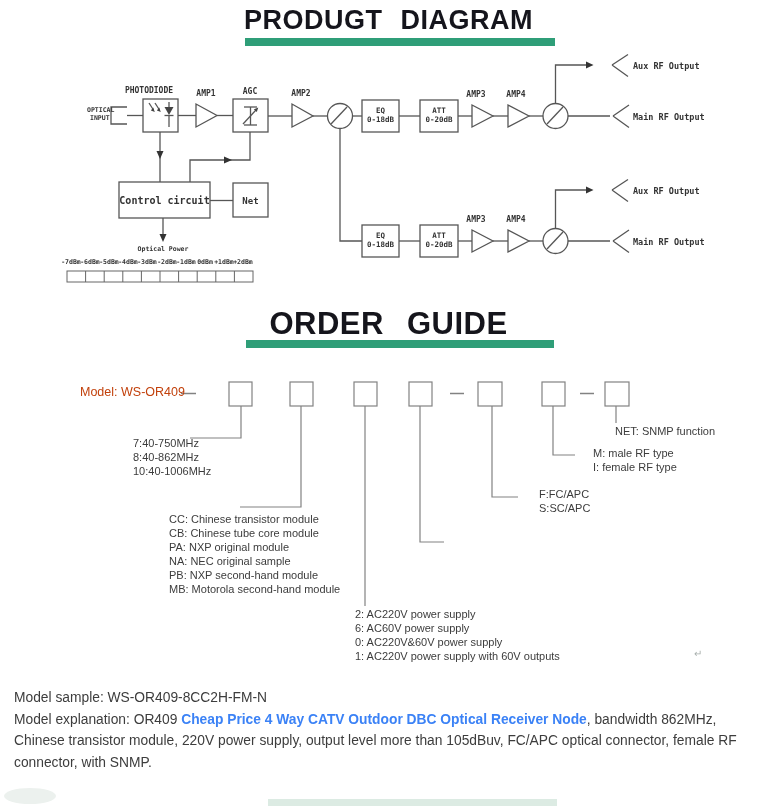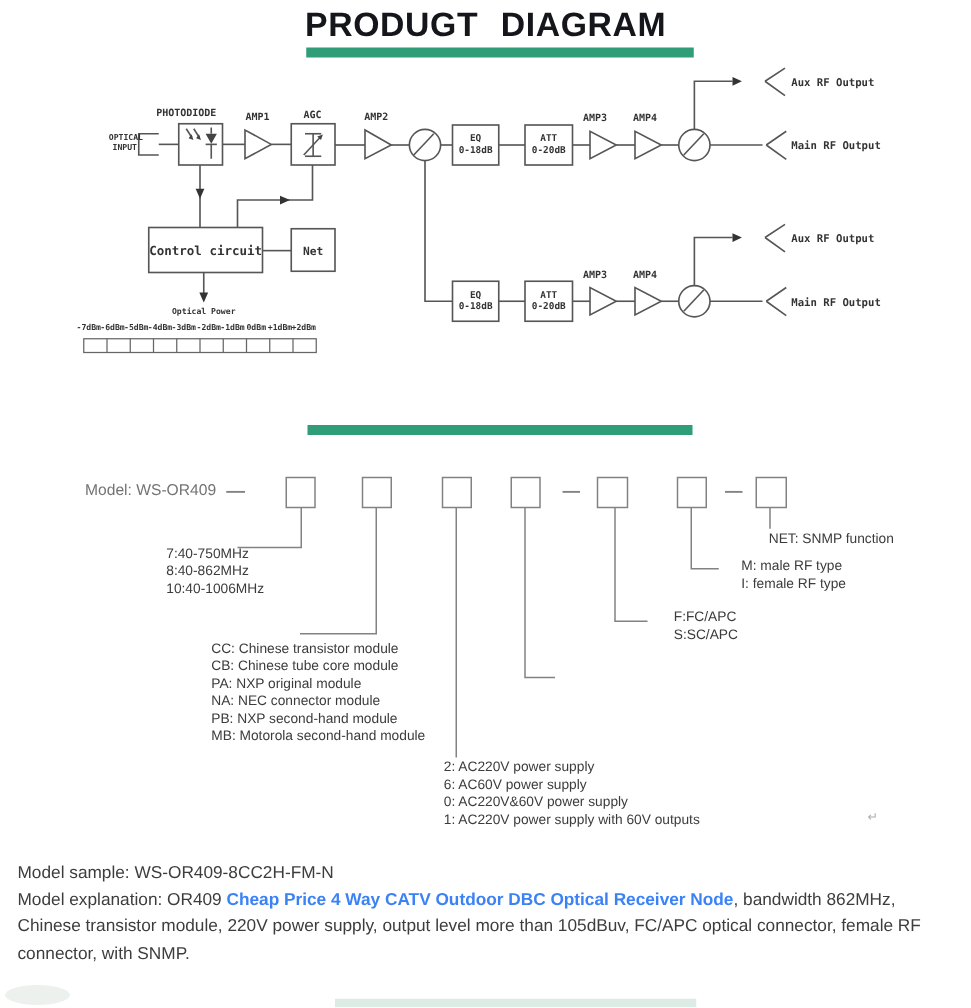--- a/index.html
+++ b/index.html
@@ -9,35 +9,36 @@
   .title{position:absolute;left:0;width:777px;text-align:center;font-weight:bold;
          color:#15151c;white-space:nowrap;}
   #title-product{top:5px;font-size:27px;word-spacing:10px;letter-spacing:.5px;}
   #title-order{top:306px;font-size:31px;word-spacing:14px;letter-spacing:.5px;}
   .bar{position:absolute;height:8px;background:#2f9e78;}
   #bar1{left:245px;top:38px;width:310px;}
   #bar2{left:246px;top:340px;width:308px;}
   #bar3{left:268px;top:799px;width:289px;height:7px;background:#dcebe3;}
   .og-text{position:absolute;font-size:11px;color:#3c3c3c;line-height:14px;white-space:nowrap;}
   .og-text div{height:14px;margin-left:16px;}
-  #model-label{position:absolute;left:68px;top:385px;font-size:12.5px;color:#737373;white-space:nowrap;}
+  #model-label{position:absolute;left:80px;top:385px;font-size:12.5px;color:#c2410c;white-space:nowrap;}
   .ftr{position:absolute;left:14px;font-size:13.8px;color:#3d3d3d;white-space:nowrap;}
   #footer-explanation{top:709px;width:752px;line-height:21.4px;white-space:normal;}
   #footer-explanation b{color:#3b82f6;}
   #corner-mark{position:absolute;left:694px;top:648px;font-size:10px;color:#a9b0ae;}
   .dg-text{font-family:"DejaVu Sans Mono",monospace;font-weight:bold;fill:#333;}
 </style>
 </head>
 <body>
 
 <div class="page">
 
   <div class="title" id="title-product">PRODUGT DIAGRAM</div>
   <div class="bar" id="bar1"></div>
 
+  <div class="title" id="title-order">ORDER GUIDE</div>
   <div class="bar" id="bar2"></div>
 
   <svg width="777" height="806" viewBox="0 0 777 806">
     <g stroke="#565656" stroke-width="1.3" fill="none">
 
       <path d="M127,107 H111 V124 H127"></path>
       <path d="M127,115.5 H143"></path>
 
       <rect x="143" y="99" width="35" height="33"></rect>
       <g>
@@ -197,21 +198,21 @@
   <div class="og-text" style="left:117px;top:436px">
     <div>7:40-750MHz</div>
     <div>8:40-862MHz</div>
     <div>10:40-1006MHz</div>
   </div>
 
   <div class="og-text" style="left:153px;top:512px">
     <div>CC: Chinese transistor module</div>
     <div>CB: Chinese tube core module</div>
     <div>PA: NXP original module</div>
-    <div>NA: NEC connector module</div>
+    <div>NA: NEC original sample</div>
     <div>PB: NXP second-hand module</div>
     <div>MB: Motorola second-hand module</div>
   </div>
 
   <div class="og-text" style="left:339px;top:607px;line-height:14.5px">
     <div>2: AC220V power supply</div>
     <div>6: AC60V power supply</div>
     <div>0: AC220V&amp;60V power supply</div>
     <div>1: AC220V power supply with 60V outputs</div>
   </div>

